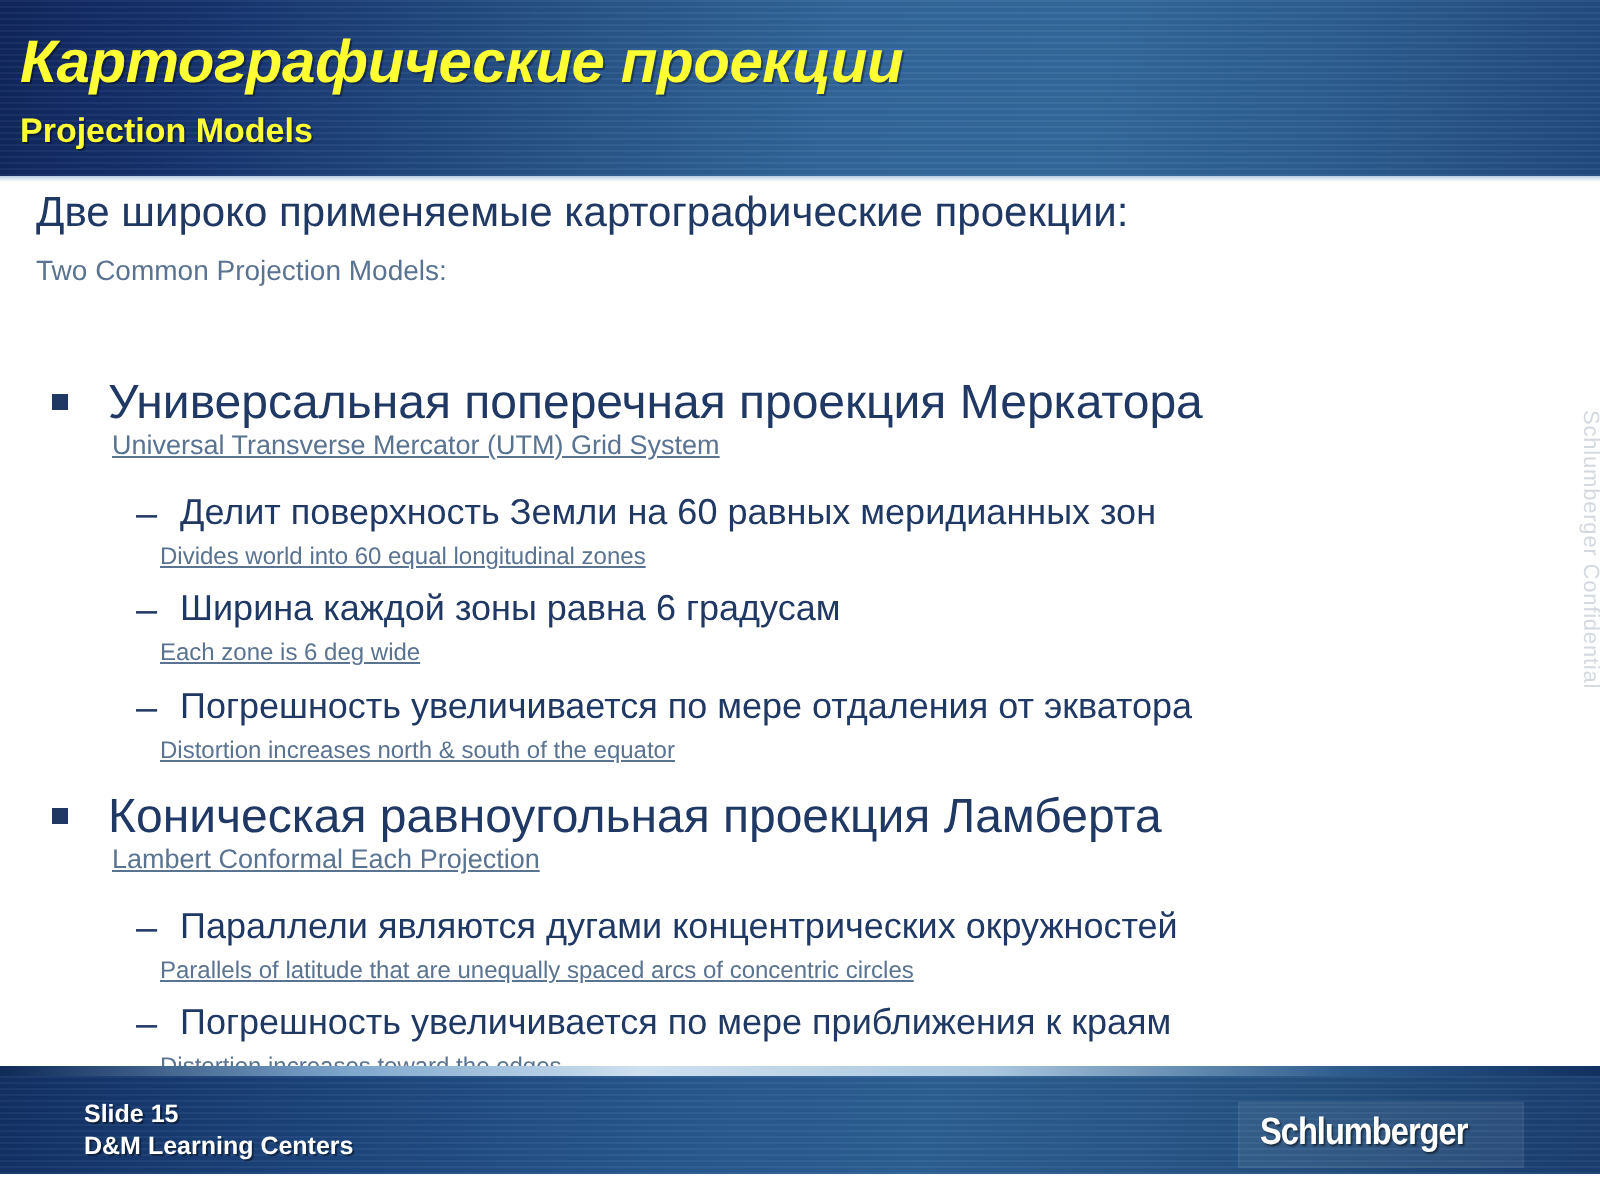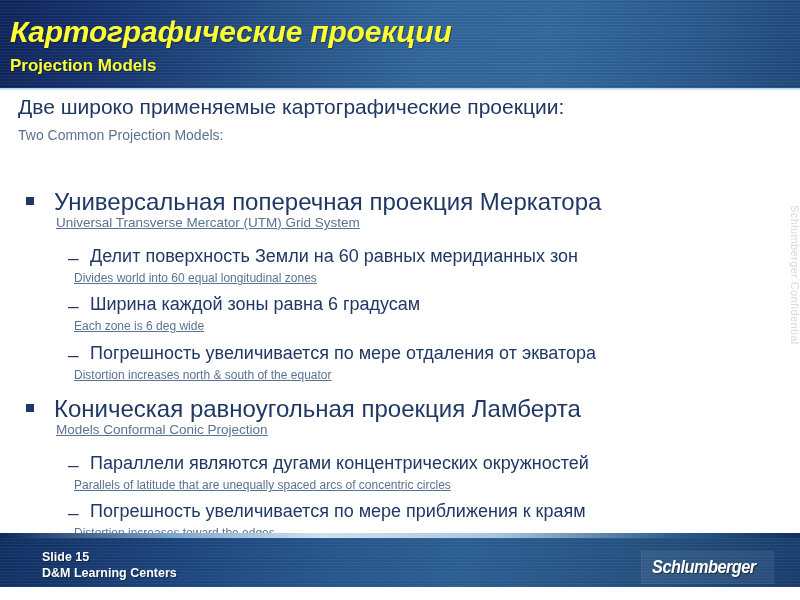--- a/index.html
+++ b/index.html
@@ -127,21 +127,21 @@
     line-height:1;
   }
   .bullet2 .ru {
     position:absolute;
     left:22px; top:-3px;
     font-size:18px;
     white-space:nowrap;
   }
   .bullet2 .en {
     position:absolute;
-    left:6px; top:22px;
+    left:12px; top:22px;
     font-size:12px;
     white-space:nowrap;
   }
 
   
   #confidential {
     position:absolute;
     right:-1px;
     top:205px;
     font-size:11px;
@@ -197,26 +197,25 @@
     position:absolute;
     left:42px; top:33px;
     font-size:12.5px;
     font-weight:bold;
     color:#ffffff;
     z-index:3;
     text-shadow:1px 1px 0 rgba(0,0,0,0.4);
   }
   #logo {
     position:absolute;
-    right:26px; top:18px;
-    padding:4px 0 5px 10px;
+    right:38px; top:18px;
+    padding:4px 10px 5px 10px;
     background:rgba(255,255,255,0.07);
     border:1px solid rgba(255,255,255,0.04);
     z-index:3;
-    font-style:italic;
   }
   #logo-text {
     font-size:19px;
     font-weight:bold;
     color:#ffffff;
     letter-spacing:-0.6px;
     transform:scaleX(0.86);
     transform-origin:left center;
     display:block;
     text-shadow:1px 1px 1px rgba(0,0,0,0.5);
@@ -258,21 +257,21 @@
 
     <div class="bullet2" style="top:254px;">
       <span class="marker">–</span>
       <span class="ru">Погрешность увеличивается по мере отдаления от экватора</span>
       <span class="en">Distortion increases north &amp; south of the equator</span>
     </div>
 
     <div class="bullet1" style="top:303px;">
       <span class="marker"></span>
       <span class="ru">Коническая равноугольная проекция Ламберта</span>
-      <span class="en">Models Conformal Conic Projection</span>
+      <span class="en">Lambert Conformal Each Projection</span>
     </div>
 
     <div class="bullet2" style="top:364px;">
       <span class="marker">–</span>
       <span class="ru">Параллели являются дугами концентрических окружностей</span>
       <span class="en">Parallels of latitude that are unequally spaced arcs of concentric circles</span>
     </div>
 
     <div class="bullet2" style="top:412px;">
       <span class="marker">–</span>

